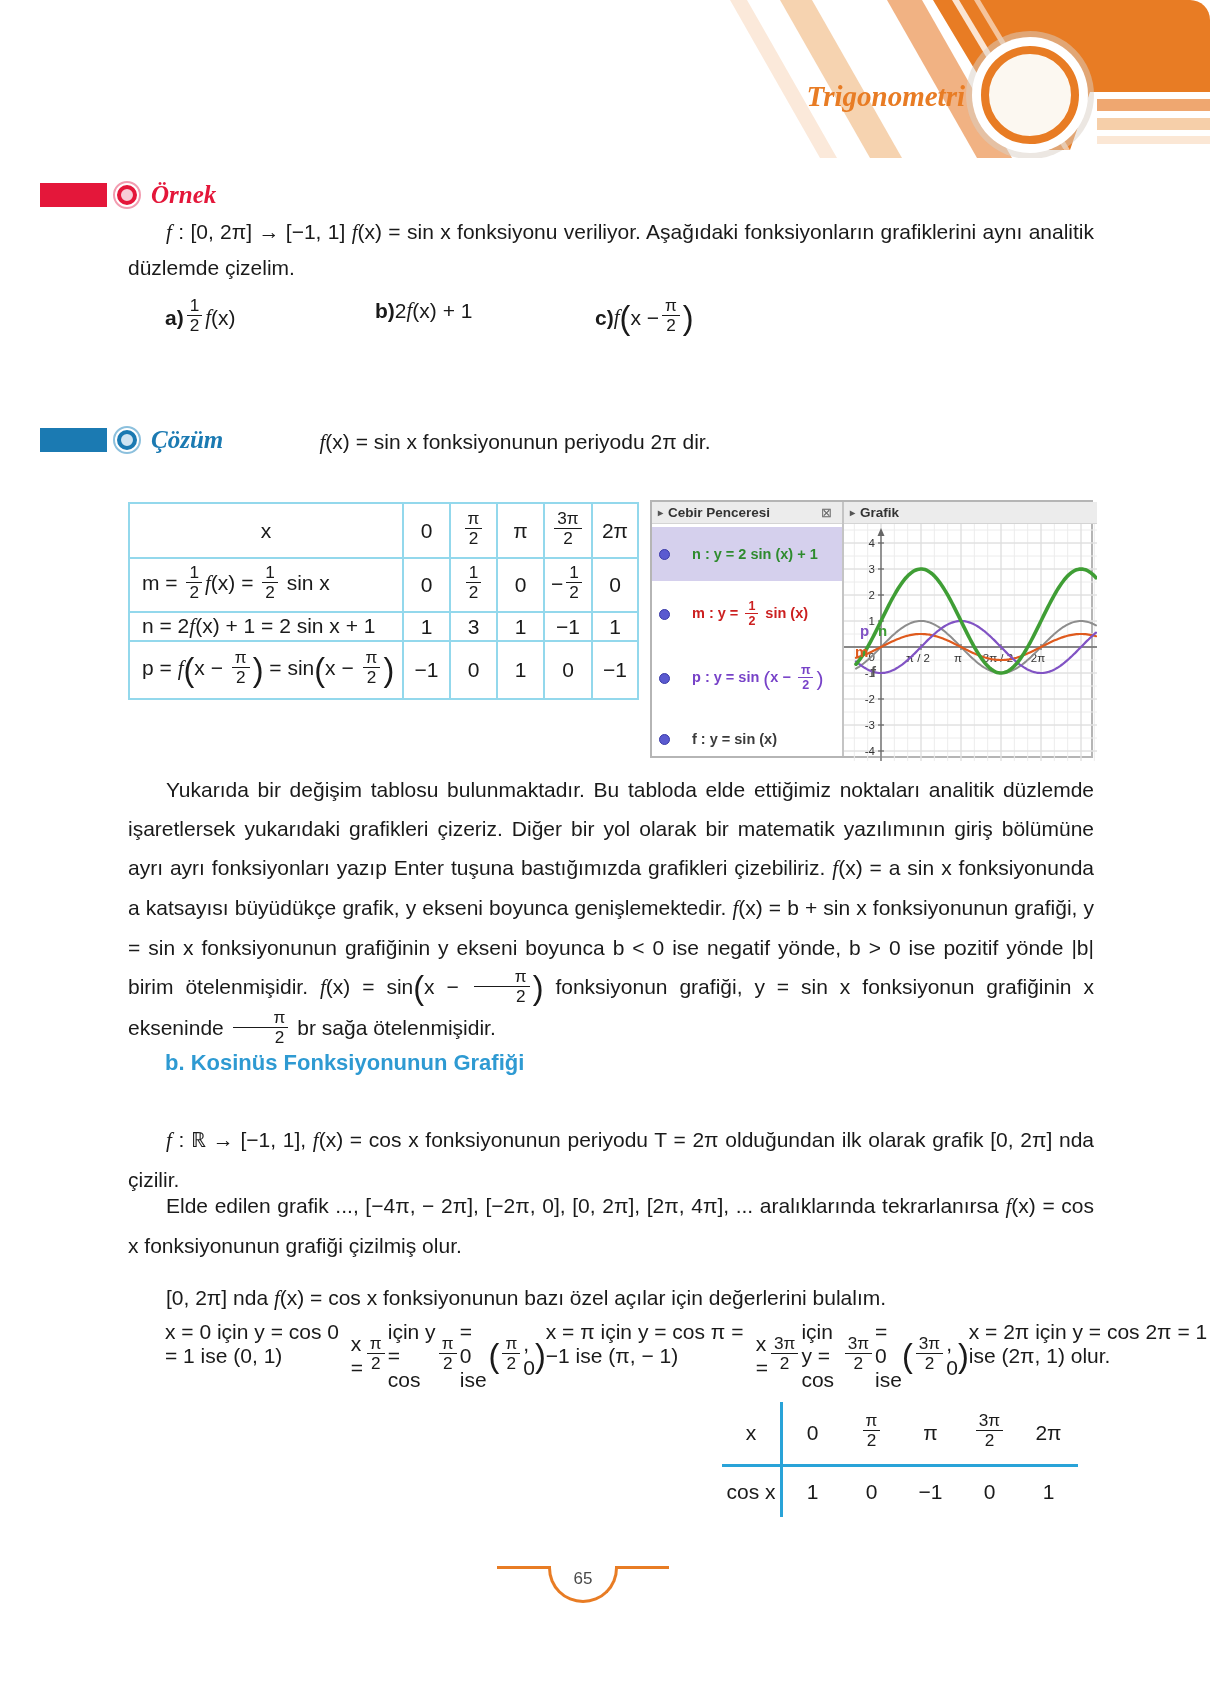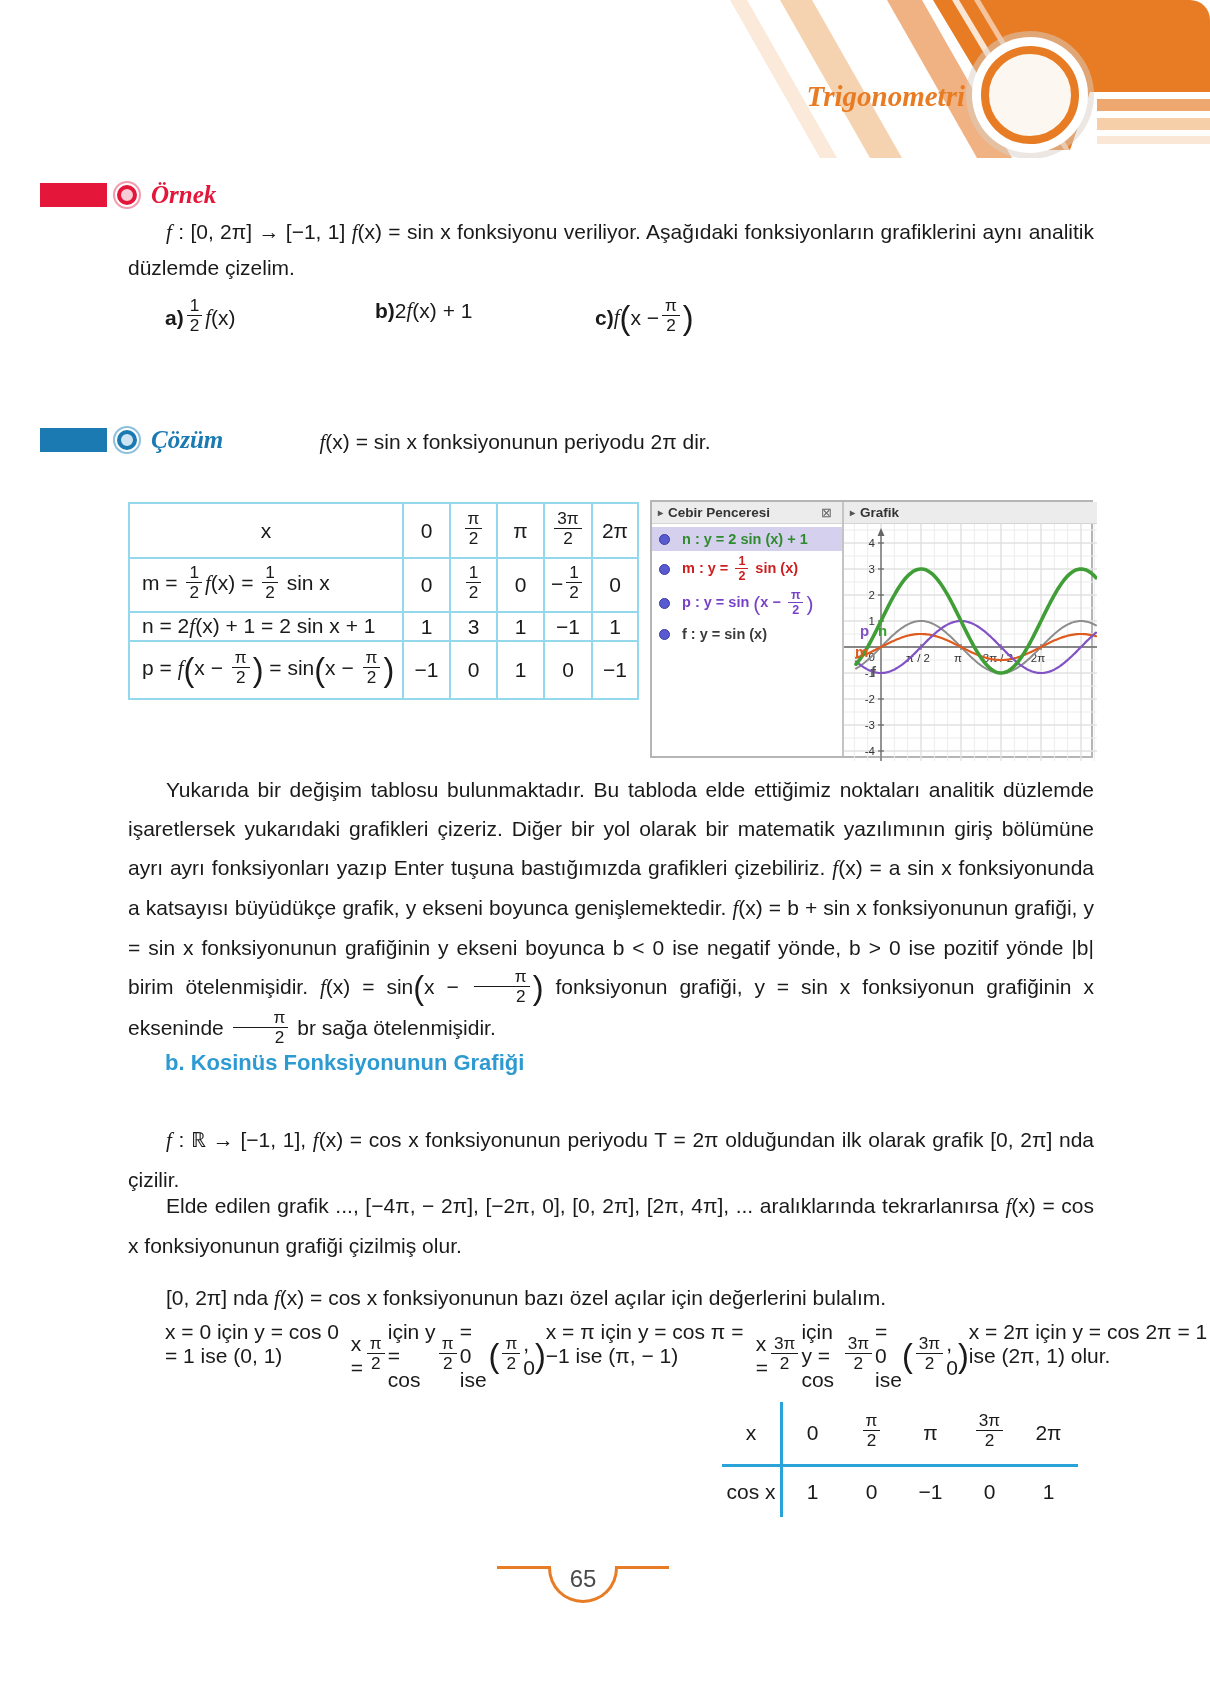--- a/index.html
+++ b/index.html
@@ -64,21 +64,21 @@
   #gg-panel{position:absolute;left:650px;top:500px;width:443px;height:258px;
         border:2px solid #b5b5b5;background:#fff;display:flex;box-sizing:border-box;}
   .gg-col-alg{width:190px;flex:none;display:flex;flex-direction:column;}
   .gg-col-graph{flex:1;border-left:2px solid #c4c4c4;position:relative;}
   .gg-header{height:21px;background:#ececec;border-bottom:1px solid #d4d4d4;
         display:flex;align-items:center;gap:5px;padding-left:6px;
         font-size:13.5px;font-weight:bold;color:#333;flex:none;}
   .gg-tri{font-size:10px;color:#555;}
   .gg-close{margin-left:auto;margin-right:10px;font-size:13px;color:#666;font-weight:normal;cursor:pointer;}
   .gg-items{padding-top:3px;display:flex;flex-direction:column;row-gap:3px;}
-  .gg-item{display:flex;align-items:center;gap:12px;padding:1px 4px;min-height:22px;
+  .gg-item{display:flex;align-items:center;gap:22px;padding:16px 4px;min-height:22px;
         font-weight:bold;font-size:14.5px;}
   .gg-item.hl{background:#d5d0ed;}
   .gg-bullet{width:9px;height:9px;border-radius:50%;background:#5a5ad0;border:1px solid #3a3aa8;
         flex:none;margin-left:3px;}
   .gg-items .frac{font-size:12.5px;}
   .gg-items .bigp{font-size:1.45em;}
   #graph-svg{display:block;}
   .gg-lbl{position:absolute;font-size:15px;font-weight:bold;}
   .lbl-p{left:16px;top:120px;} .lbl-n{left:34px;top:120px;}
   .lbl-m{left:11px;top:141px;} .lbl-f{left:27px;top:161px;}
@@ -96,21 +96,21 @@
   #cos-table td.lab{width:58px;}
   #cos-table tr.r1 td{height:62px;border-bottom:3px solid #29a3d8;}
   #cos-table tr.r2 td{height:50px;}
   #cos-table td.lab{border-right:3px solid #29a3d8;}
 
   
   #page-badge{position:absolute;left:497px;top:1566px;width:172px;display:flex;align-items:flex-start;}
   .badge-line{flex:1;border-top:3px solid #e87c24;margin-top:0px;}
   .badge-arc{width:64px;height:34px;border:3px solid #e87c24;border-top:none;
         border-radius:0 0 64px 64px;margin:0 -1px;display:flex;justify-content:center;flex:none;}
-  .badge-num{font-size:24px;color:#4a4a4a;line-height:26px;}
+  .badge-num{font-size:17px;color:#4a4a4a;line-height:26px;}
 </style>
 </head>
 <body>
 
 <div class="page">
 
   <svg id="banner-svg" width="520" height="158" viewBox="0 0 520 158">
     <polygon points="40,0 57,0 147,158 130,158" fill="#fbe9da"></polygon>
     <polygon points="90,0 122,0 212,158 180,158" fill="#f6d3b0"></polygon>
     <polygon points="197,0 232,0 322,158 287,158" fill="#f1b283"></polygon>

